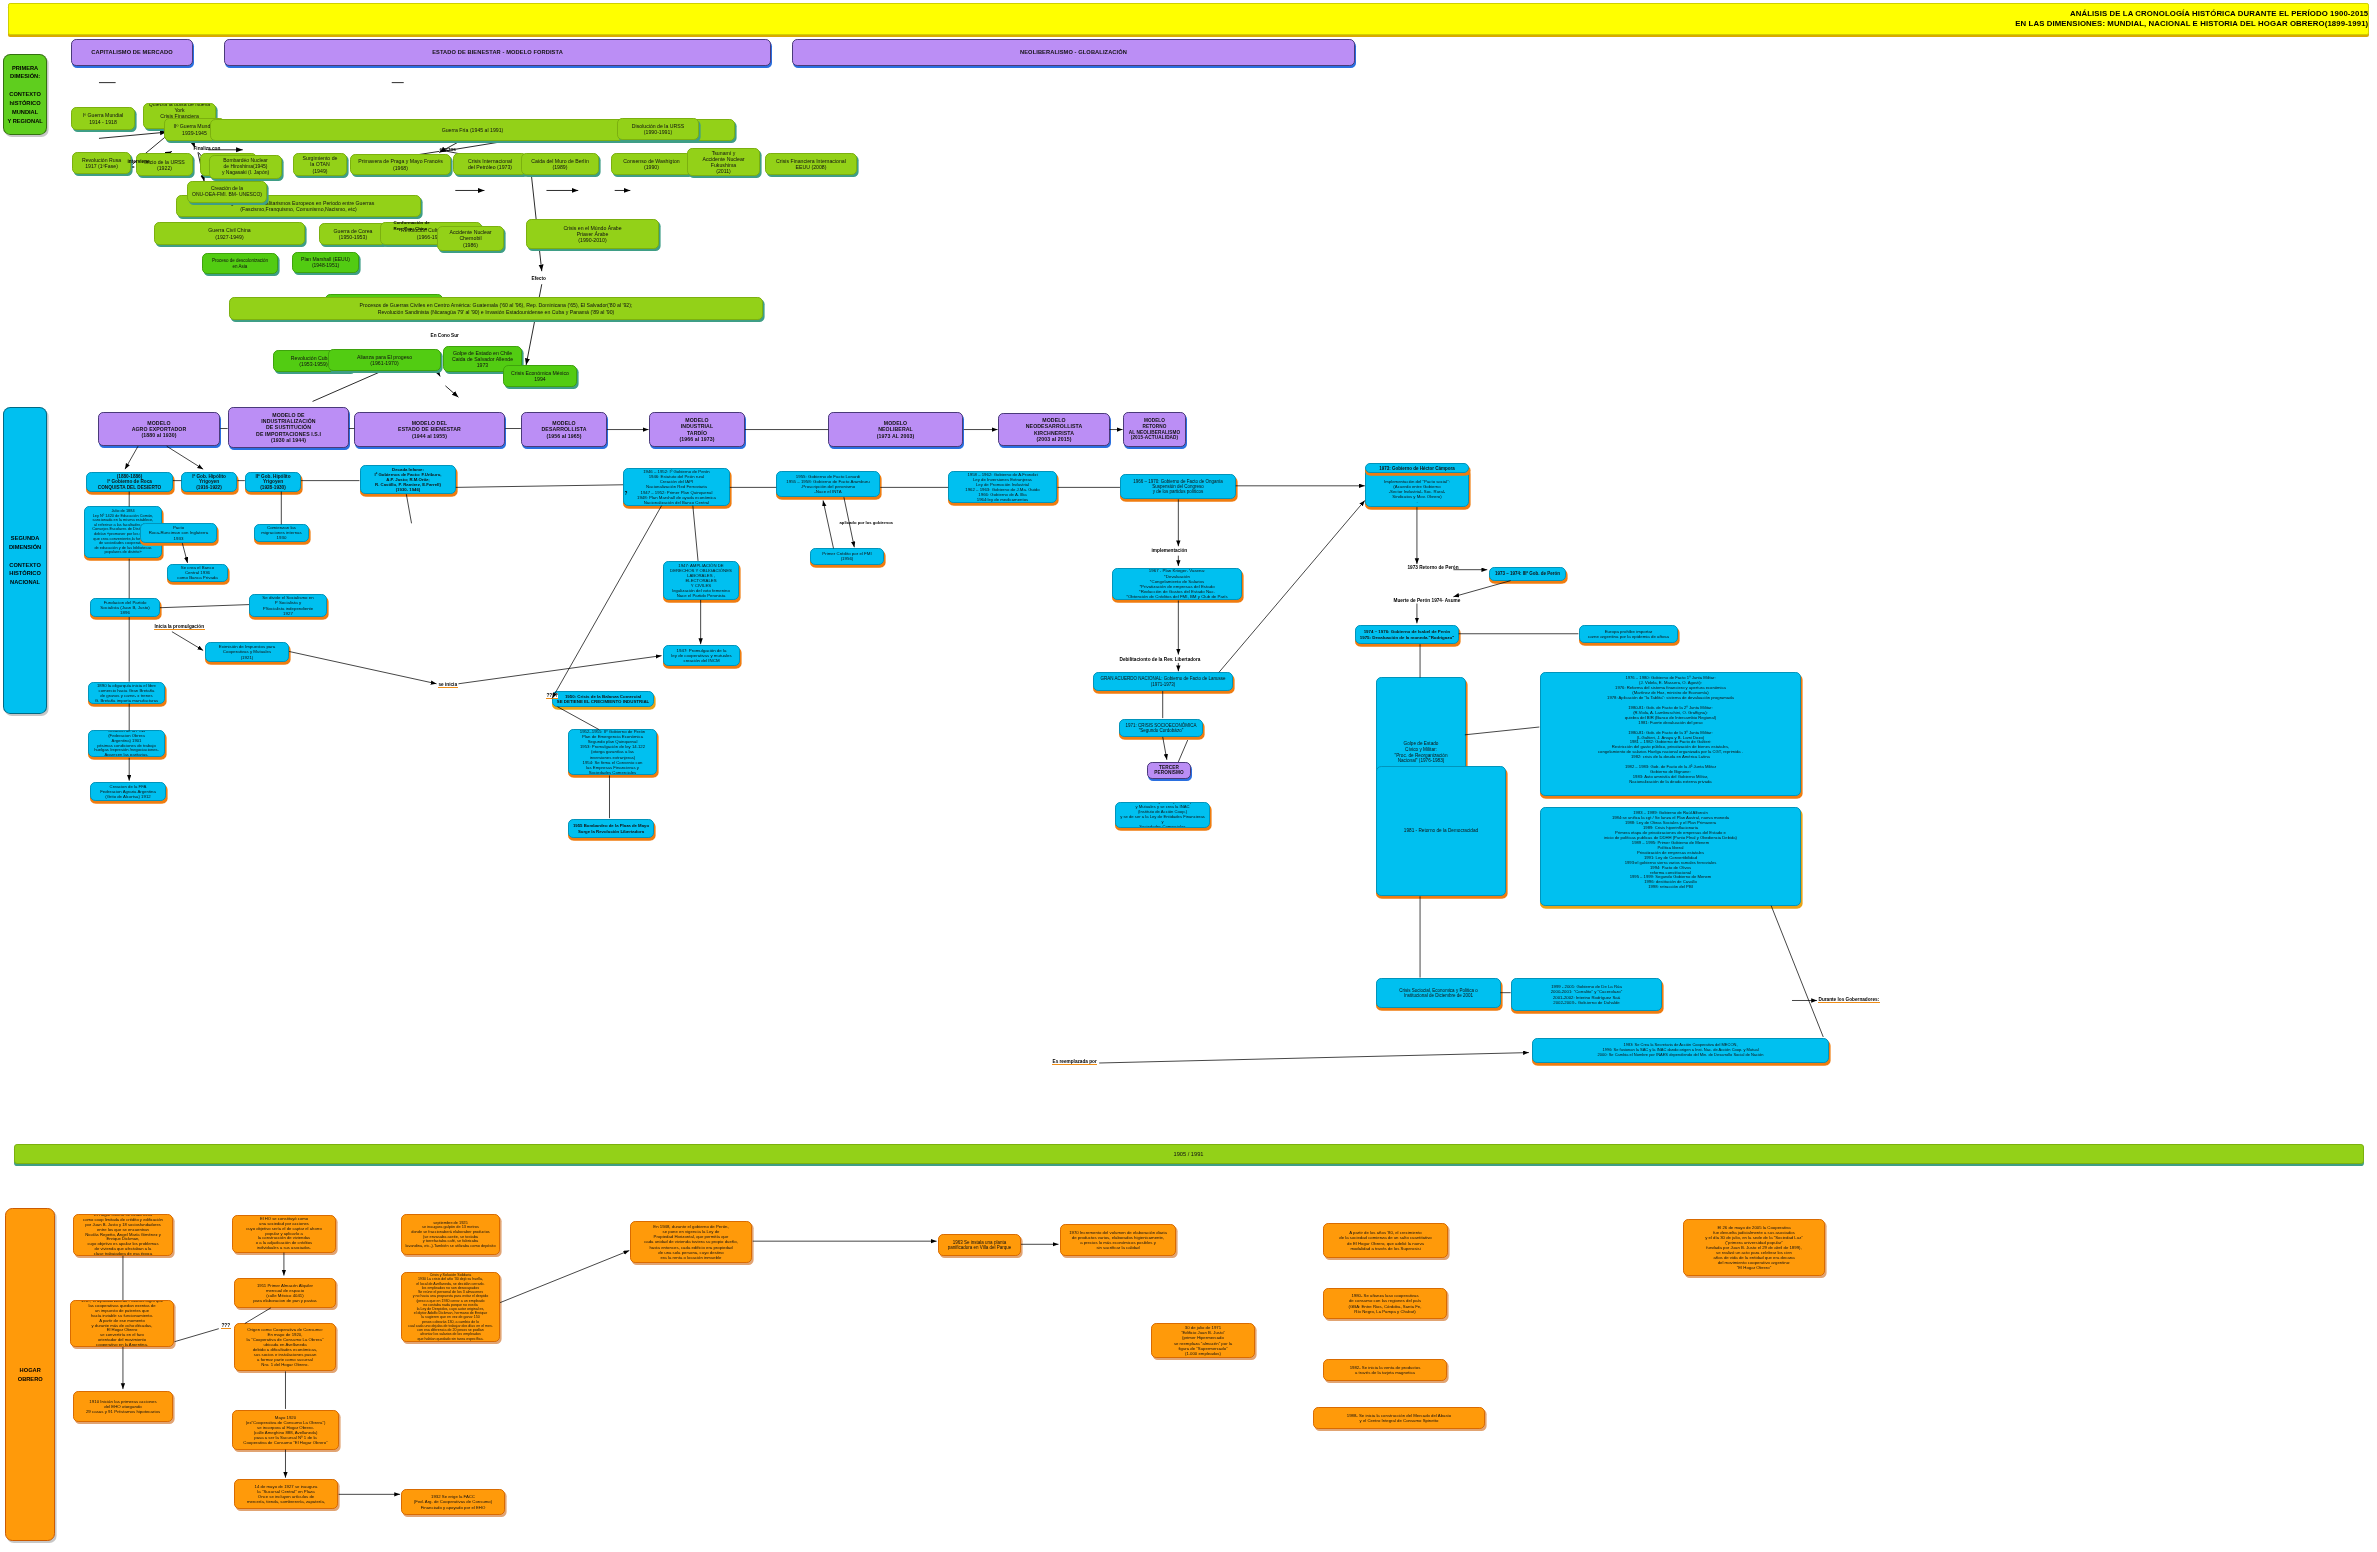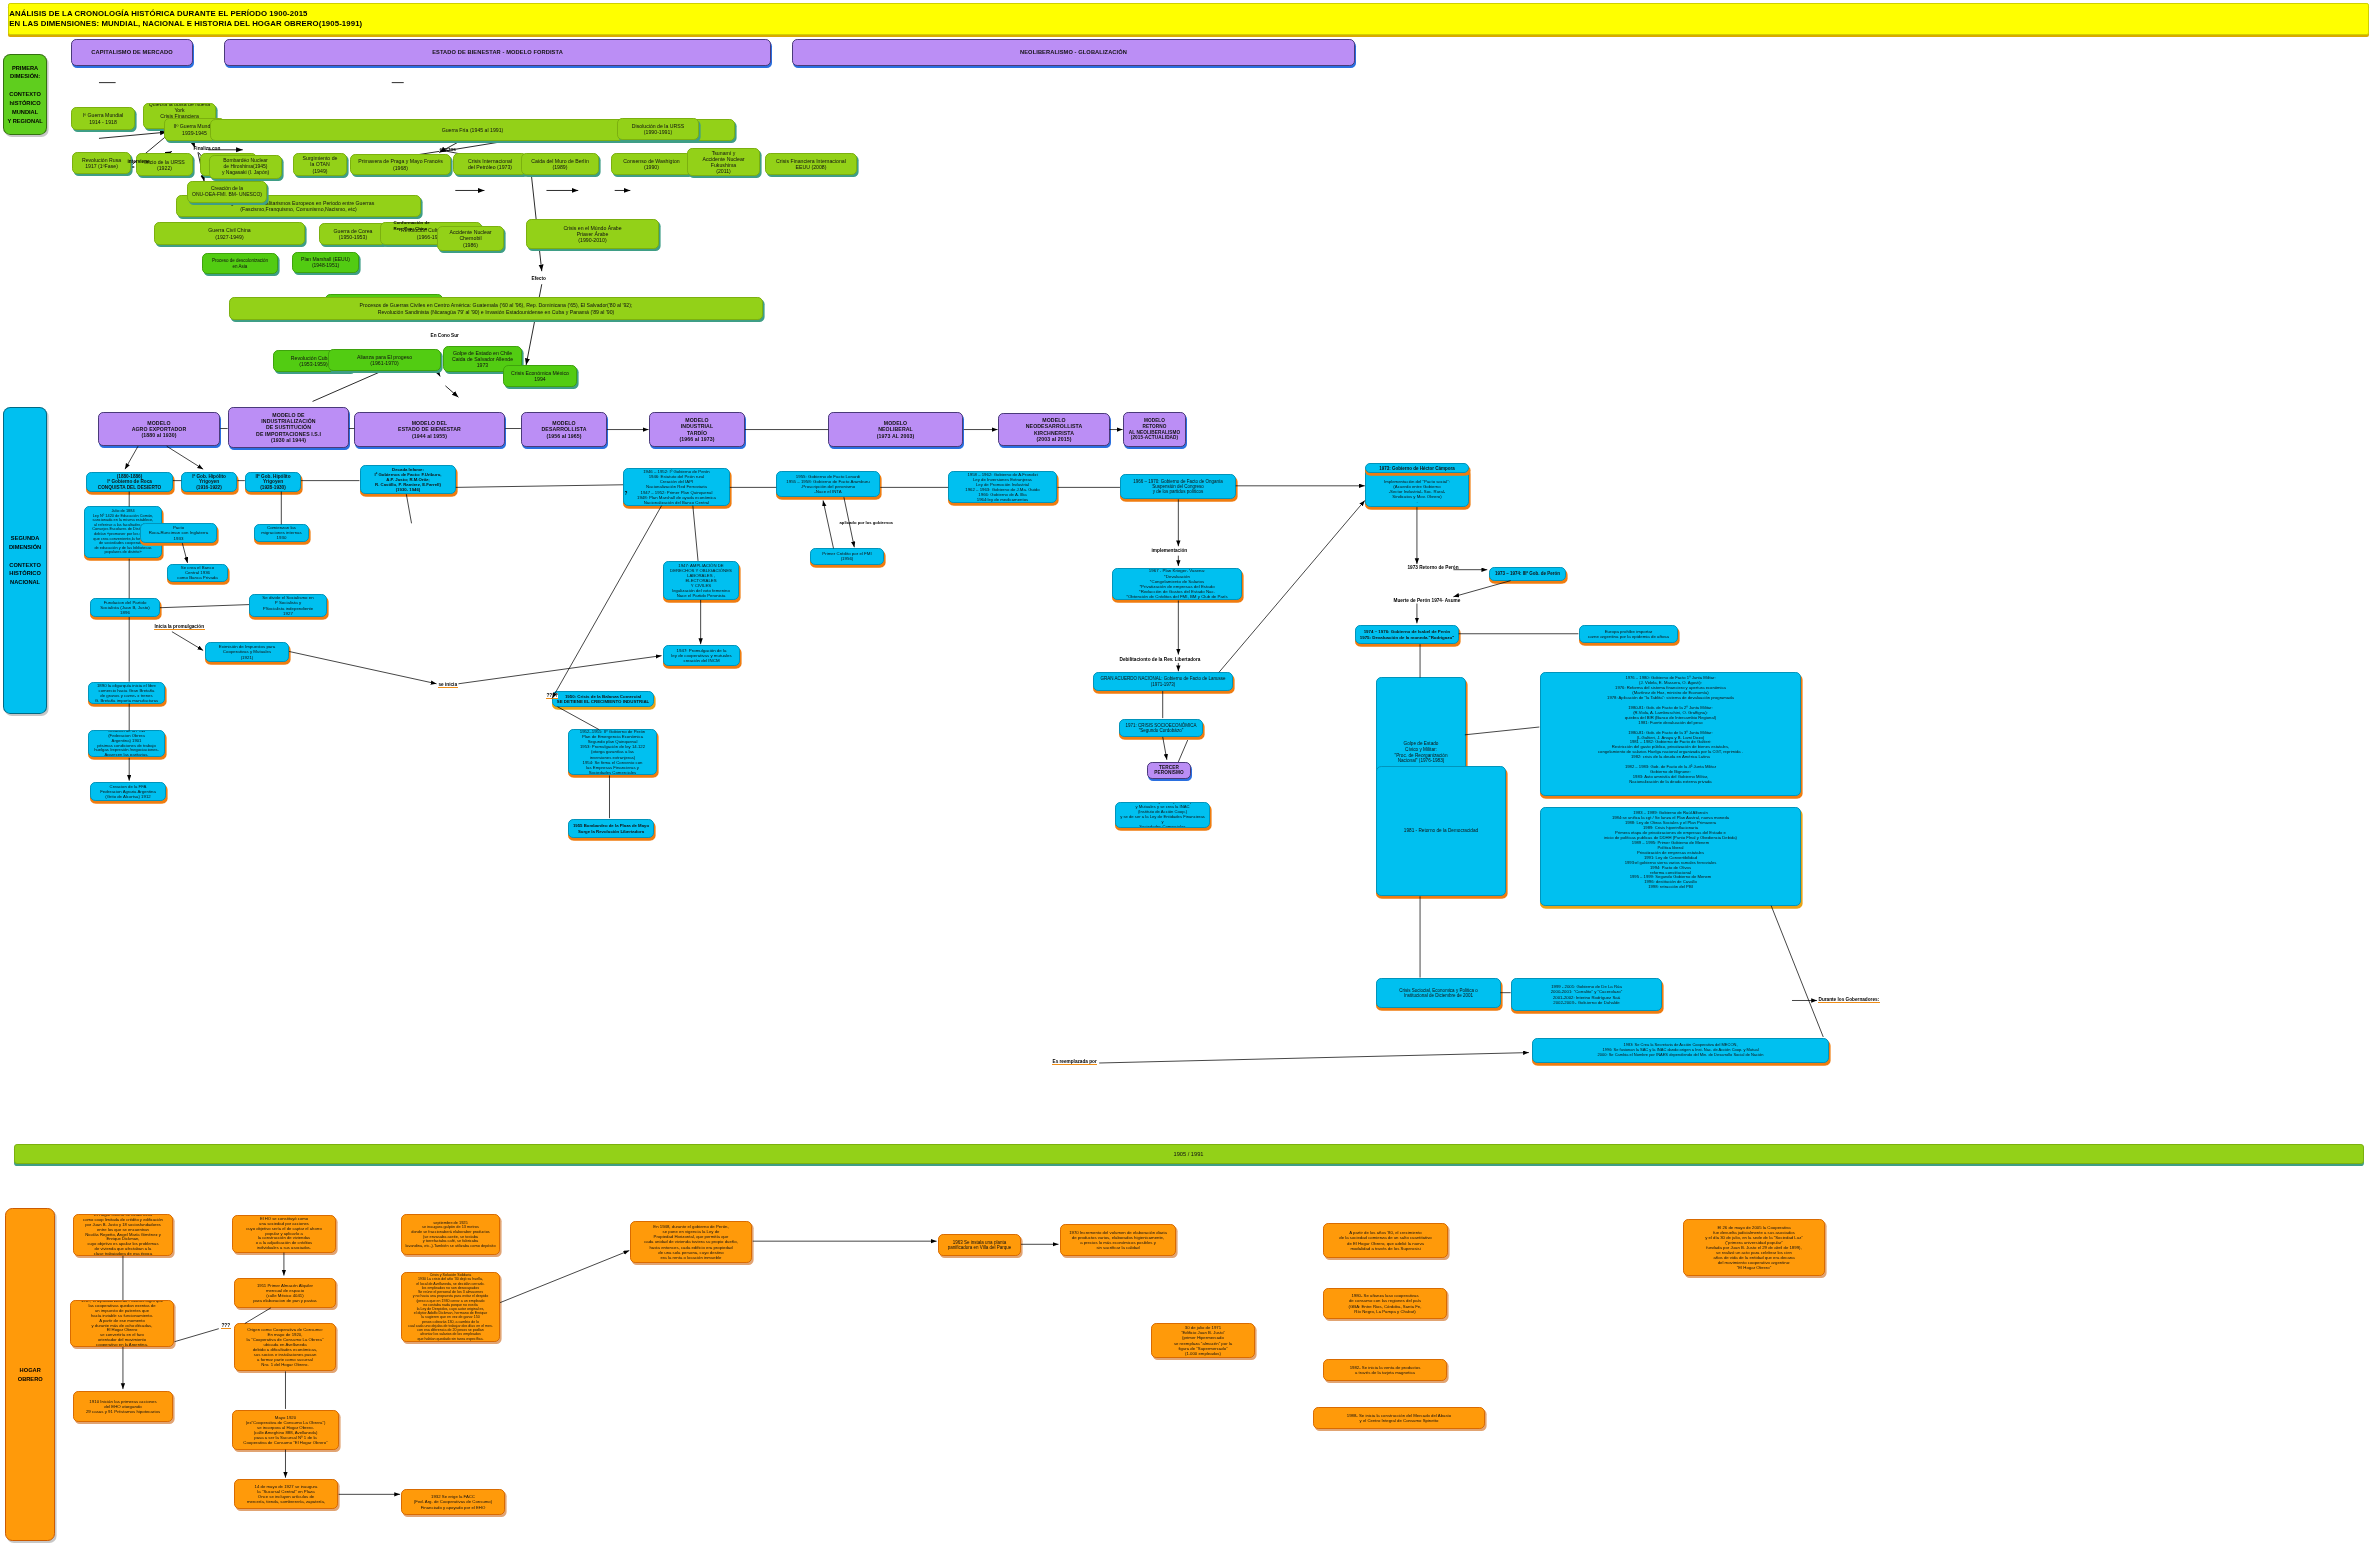--- a/index.html
+++ b/index.html
@@ -17,21 +17,21 @@
   
   .title-banner {
     position:absolute;
     left:8.3px; top:3.1px;
     width:2361px; height:32px;
     background:#ffff00;
     border:0.5px solid #d0d000;
     border-radius:2.1px;
     box-shadow:0 2.1px 0 #d9a900;
     display:flex; flex-direction:column;
-    align-items:flex-start; justify-content:center;
+    align-items:flex-end; justify-content:center;
     text-align:center;
   }
   .title-banner .tl {
     font-weight:bold; font-size:7.8px; color:#000;
     line-height:1.35; letter-spacing:0.1px;
   }
 
   
   .rail {
     position:absolute;
@@ -118,21 +118,21 @@
     font-size:5.7px; color:#111;
   }
 </style>
 </head>
 <body>
 
 <div id="canvas">
 
   <div class="title-banner">
     <div class="tl">ANÁLISIS DE LA CRONOLOGÍA HISTÓRICA  DURANTE EL PERÍODO 1900-2015</div>
-    <div class="tl">EN LAS DIMENSIONES: MUNDIAL, NACIONAL E HISTORIA DEL HOGAR OBRERO(1905-1991)</div>
+    <div class="tl">EN LAS DIMENSIONES: MUNDIAL, NACIONAL E HISTORIA DEL HOGAR OBRERO(1899-1991)</div>
   </div>
 
   <svg class="links" viewBox="0 0 4563 2980" width="2377" height="1553">
     <defs>
       <marker id="ah" markerWidth="9" markerHeight="9" refX="8" refY="3" orient="auto">
         <path d="M0,0 L8,3 L0,6 z" fill="#000"></path>
       </marker>
     </defs>
     <g stroke="#000" stroke-width="1.6" fill="none">
 

